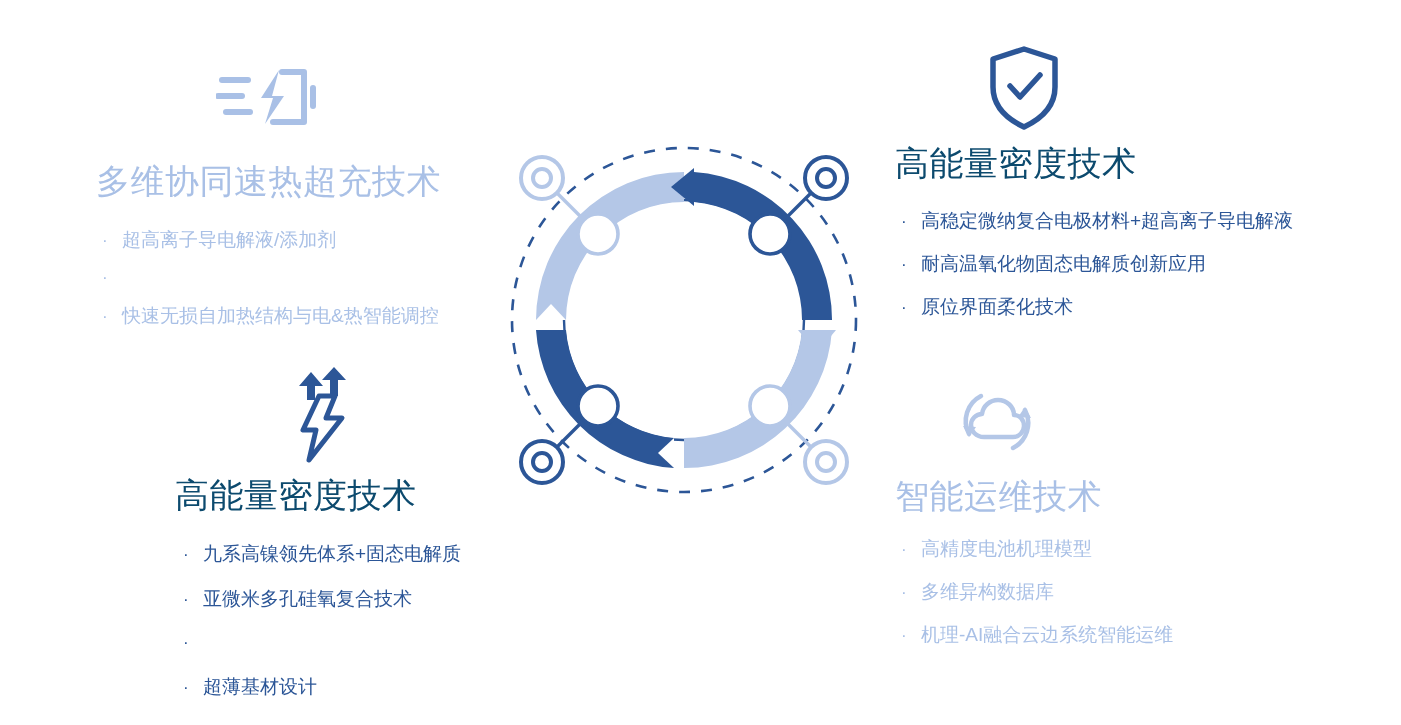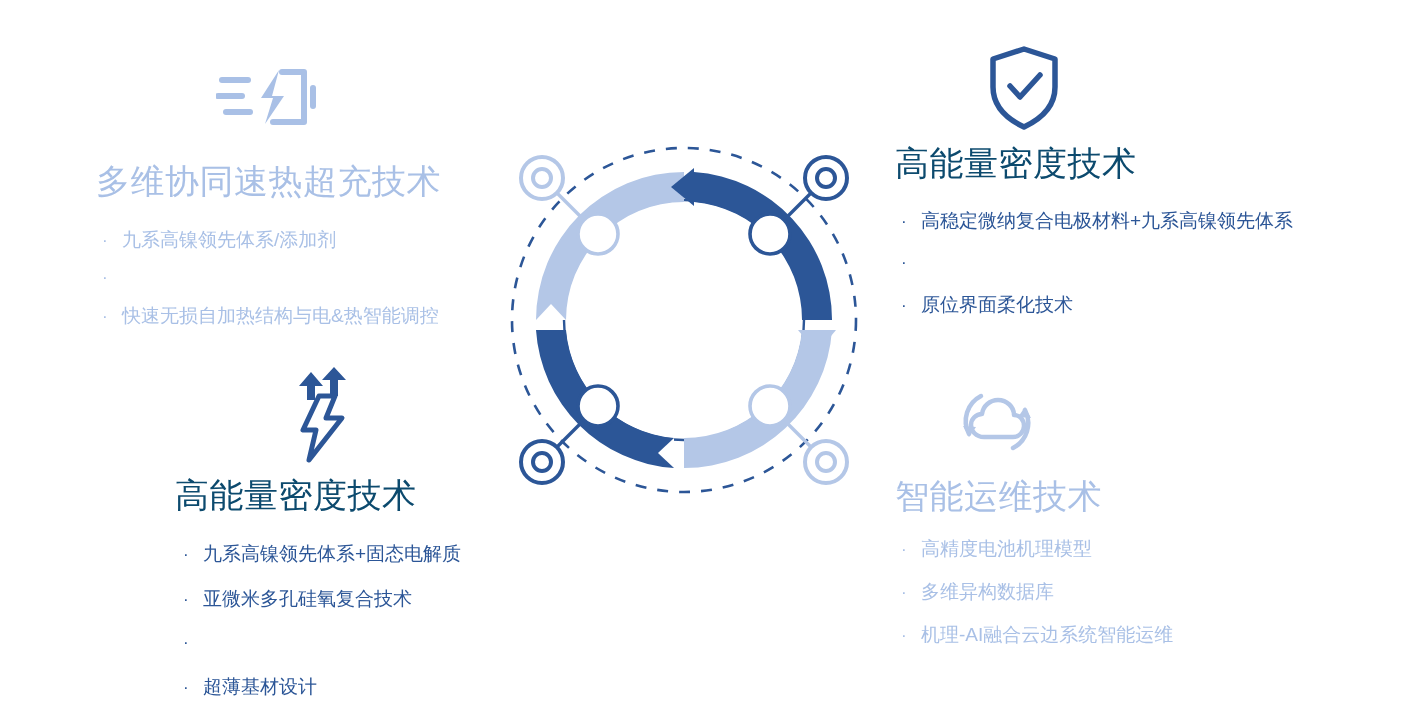--- a/index.html
+++ b/index.html
@@ -121,21 +121,21 @@
         <path d="M66 14 L88 14 L88 64 L57 64" stroke="#A9C0E6" stroke-width="6" fill="none" stroke-linecap="round" stroke-linejoin="round"></path>
         <line x1="97" y1="30" x2="97" y2="48" stroke="#A9C0E6" stroke-width="6" stroke-linecap="round"></line>
       </svg>
     </div>
 
     <div class="quad-title">多维协同速热超充技术</div>
 
     <ul class="bullets">
       <li>
         <span class="dot">·</span>
-        <span class="btxt">九系高镍领先体系/添加剂</span>
+        <span class="btxt">超高离子导电解液/添加剂</span>
       </li>
       <li>
         <span class="dot">·</span>
       </li>
       <li>
         <span class="dot">·</span>
         <span class="btxt">快速无损自加热结构与电&amp;热智能调控</span>
       </li>
     </ul>
   </div>
@@ -147,24 +147,25 @@
         <path d="M39 5 L70 15 V43 C70 62 56 75 39 83 C22 75 8 62 8 43 V15 Z" stroke="#2C5697" stroke-width="5.5" fill="none" stroke-linejoin="round"></path>
         <path d="M25 42 L35 53 L55 31" stroke="#2C5697" stroke-width="5.5" fill="none" stroke-linecap="round" stroke-linejoin="round"></path>
       </svg>
     </div>
 
     <div class="quad-title">高能量密度技术</div>
 
     <ul class="bullets">
       <li>
         <span class="dot">·</span>
-        <span class="btxt">高稳定微纳复合电极材料+九系高镍领先体系</span>
-      </li>
-      <li>
-        <span class="dot">·</span>
+        <span class="btxt">高稳定微纳复合电极材料+超高离子导电解液</span>
+      </li>
+      <li>
+        <span class="dot">·</span>
+        <span class="btxt">耐高温氧化物固态电解质创新应用</span>
       </li>
       <li>
         <span class="dot">·</span>
         <span class="btxt">原位界面柔化技术</span>
       </li>
     </ul>
   </div>
 
   <div class="quad tone-dark" id="q-energy-bottom">
 

